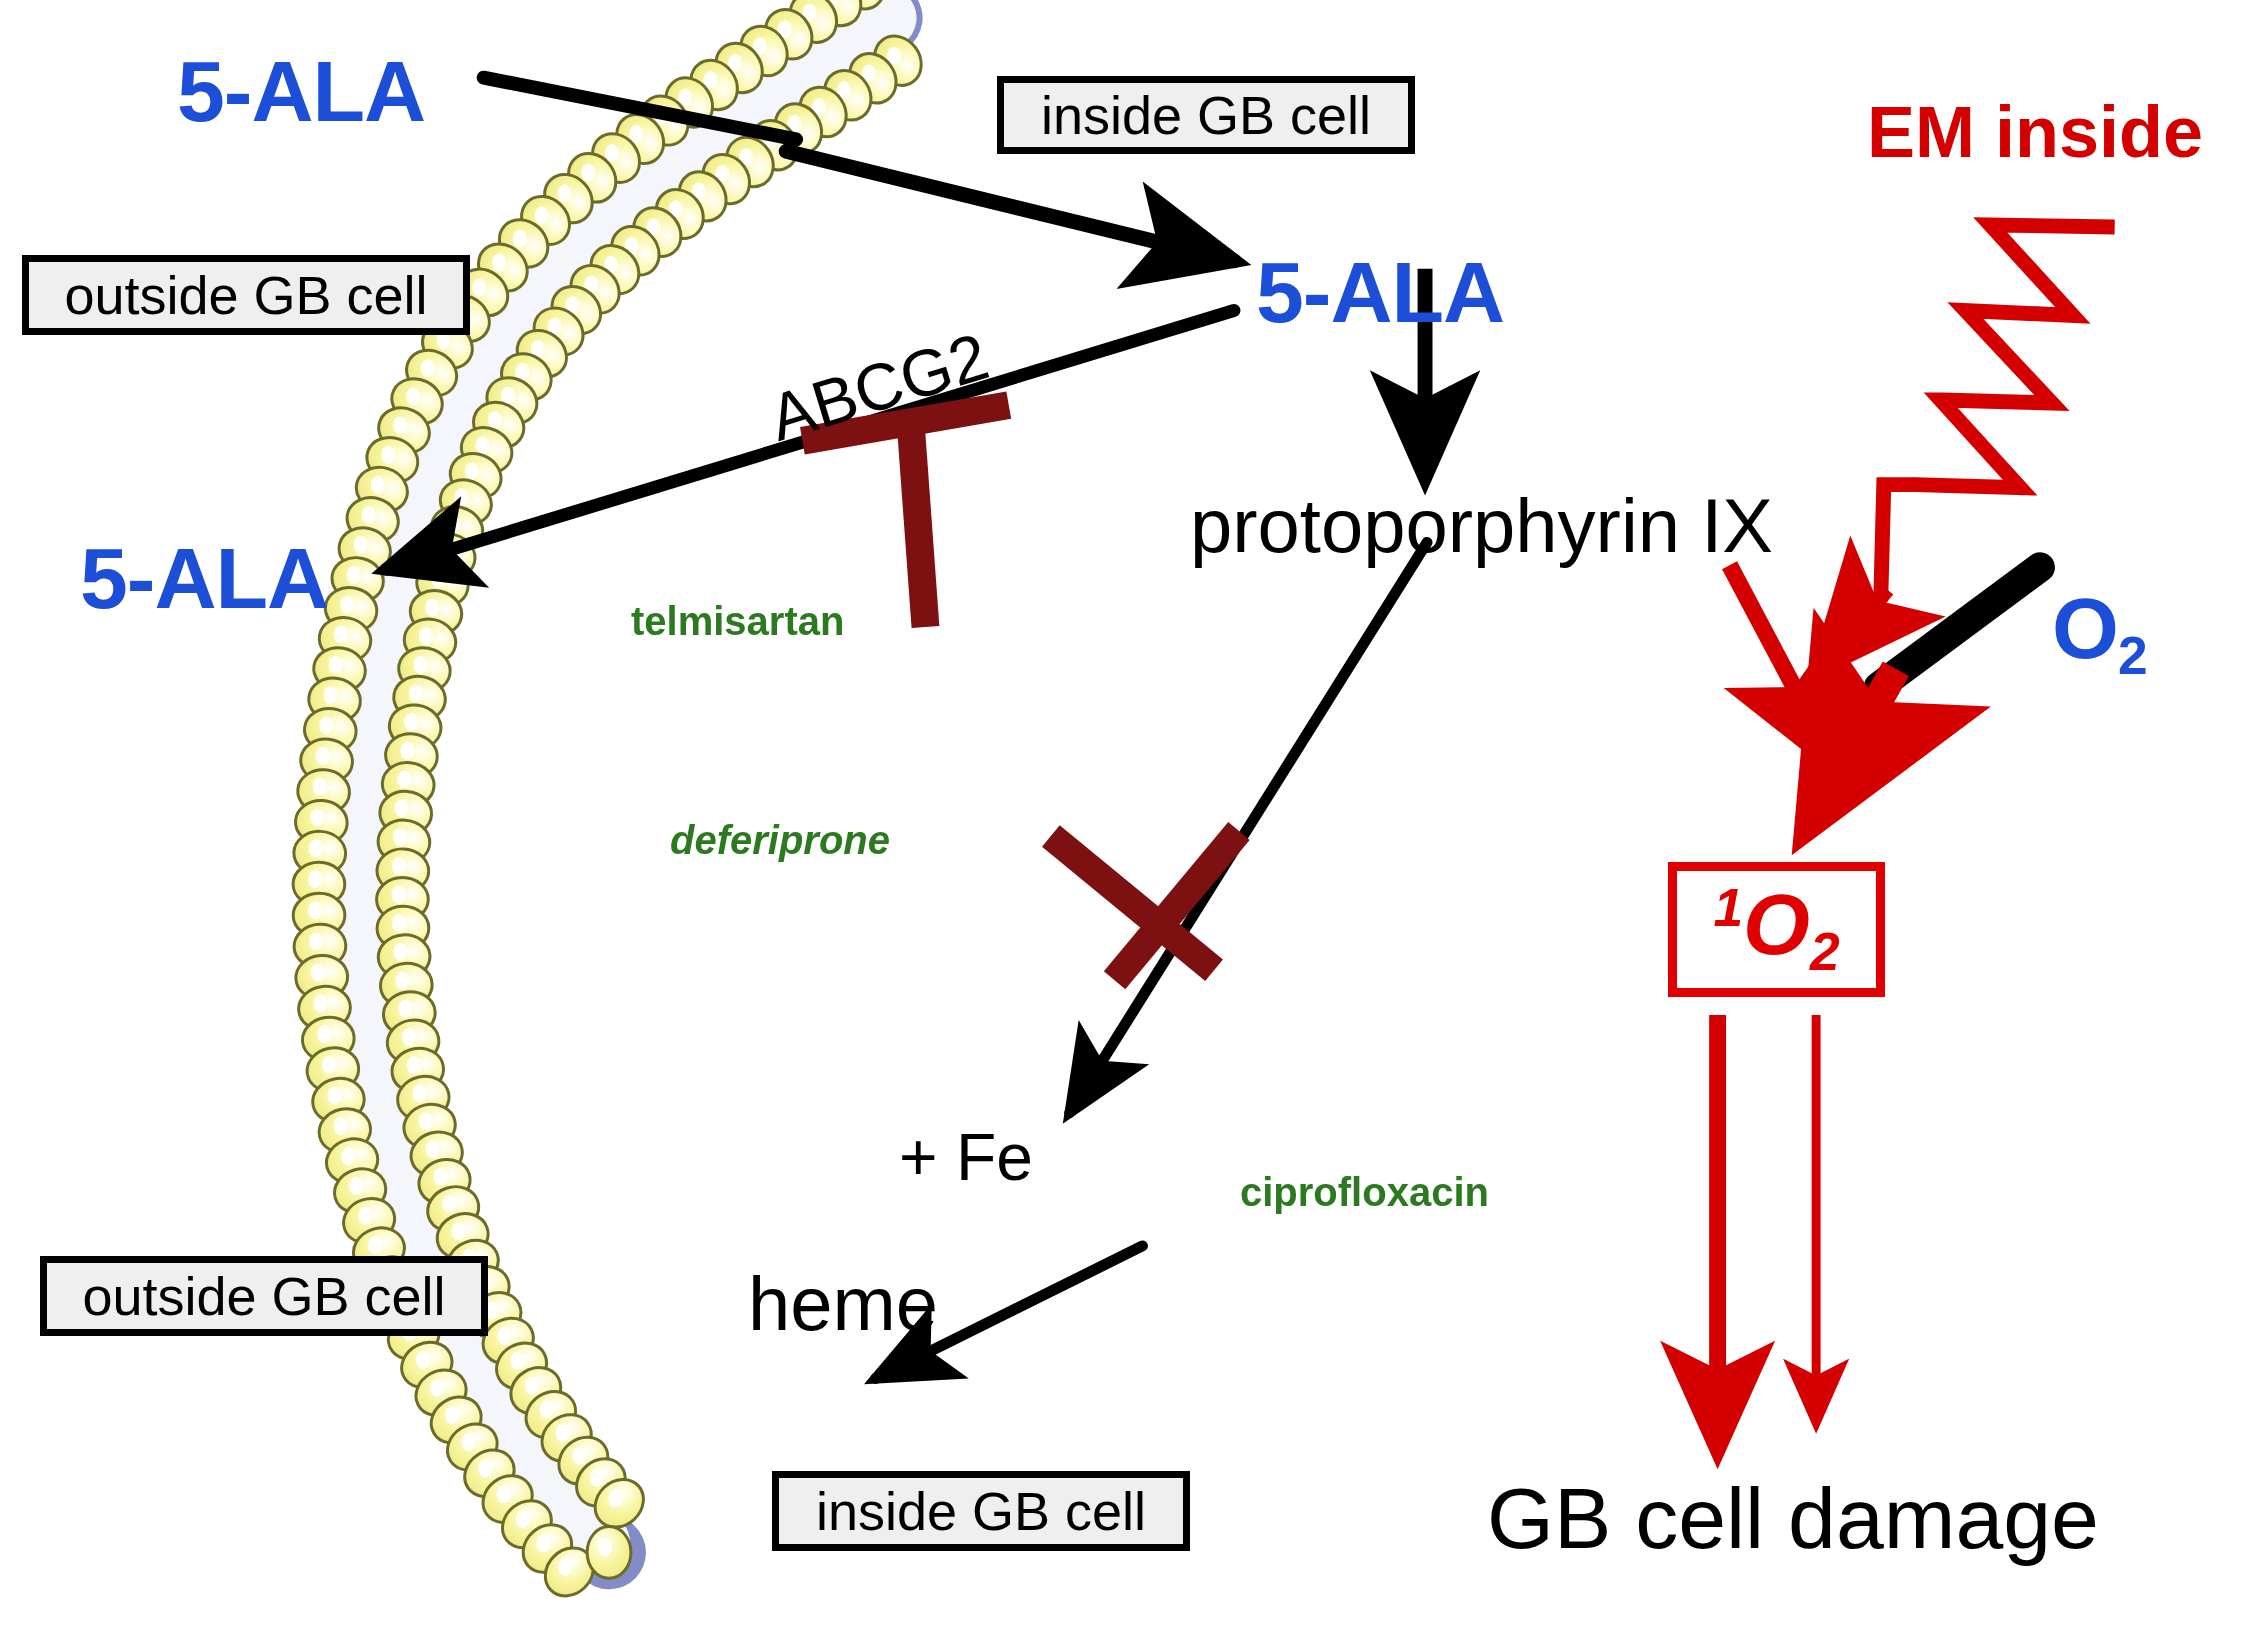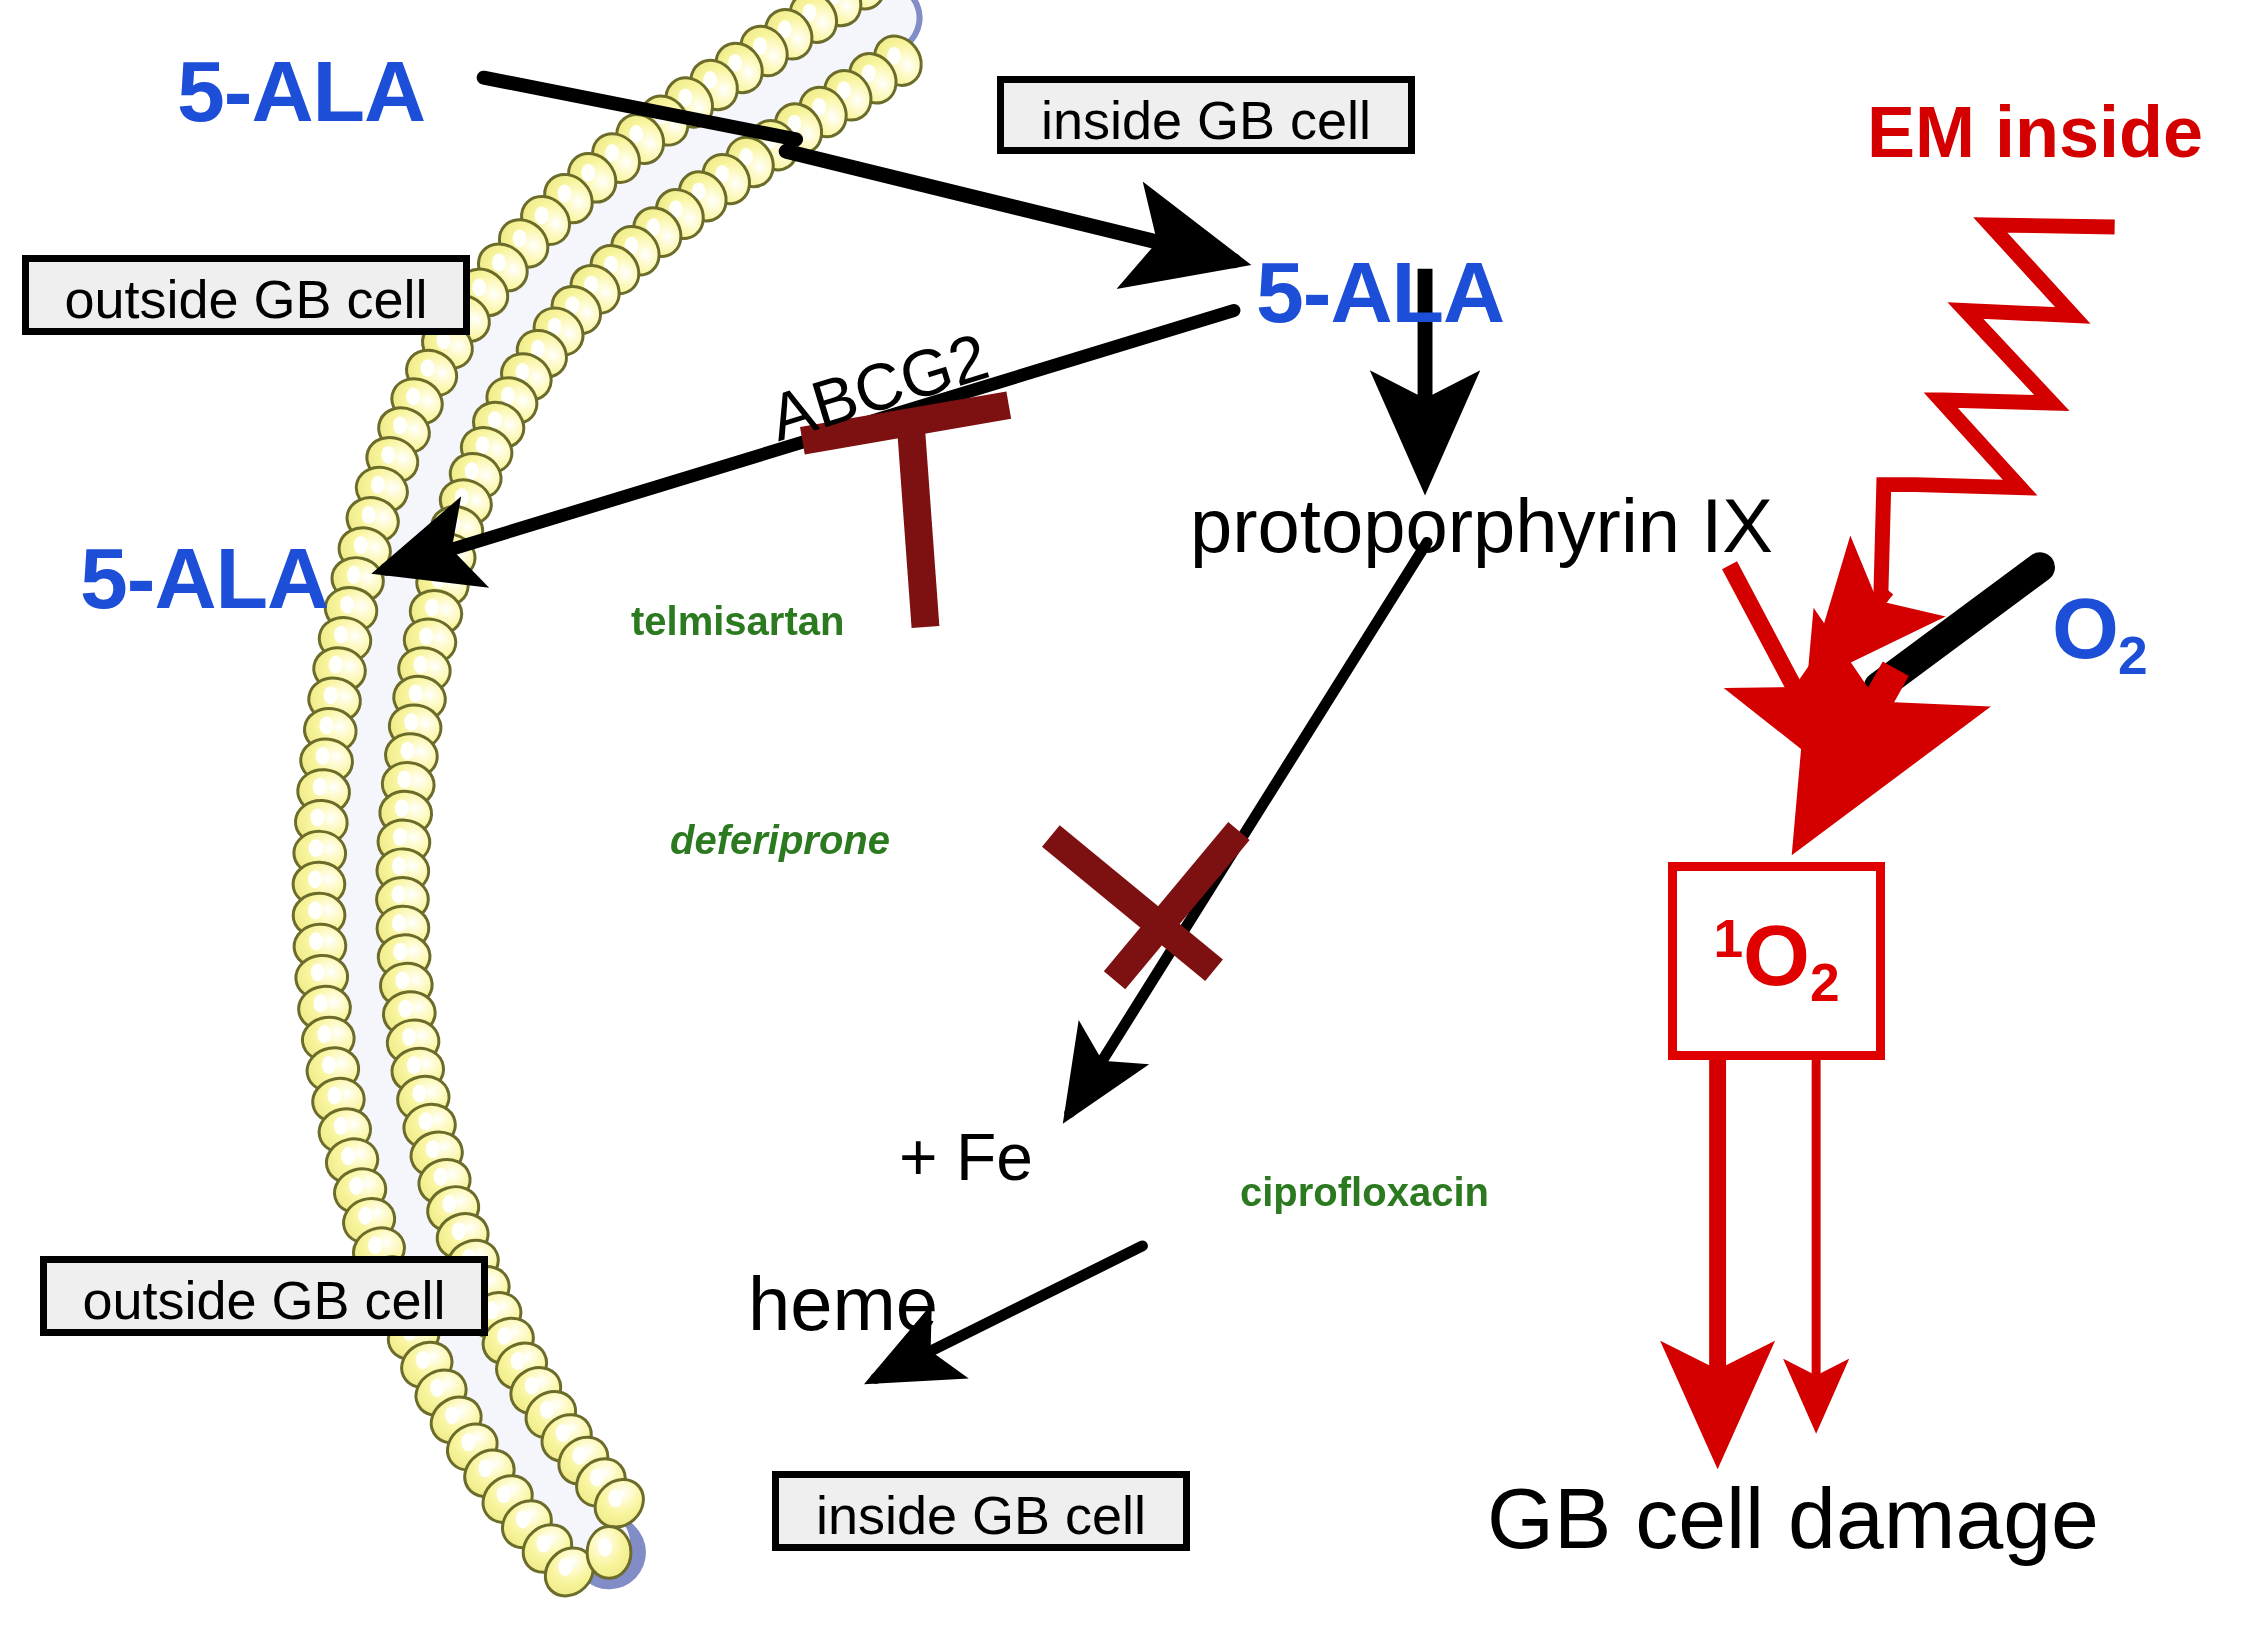--- a/index.html
+++ b/index.html
@@ -12,21 +12,21 @@
 
   .lbl{position:absolute;white-space:nowrap;line-height:1;}
 
   
   .compartment{
     position:absolute;
     background:#efefef;
     border:7px solid #000000;
     font-size:54px;
     color:#000;
-    display:flex;align-items:flex-start;justify-content:center;
+    display:flex;align-items:center;justify-content:center;
     padding:10px 22px;
     box-sizing:border-box;
     line-height:1;
   }
 
   
   .species-bold{font-size:86px;font-weight:bold;color:#1d4ed8;letter-spacing:-1px;}
   
   .species{font-size:66px;font-weight:normal;color:#000;}
   .species-lg{font-size:76px;font-weight:normal;color:#000;}
@@ -419,21 +419,21 @@
   <div class="lbl transporter" style="left:762px;top:388px;transform:rotate(-17deg);">ABCG2</div>
 
   <div class="lbl red-bold" style="left:1867px;top:96px;">EM inside</div>
 
   <div class="lbl drug" style="left:631px;top:601px;">telmisartan</div>
 
   <div class="lbl drug" style="left:670px;top:820px;font-style:italic;">deferiprone</div>
 
   <div class="lbl drug" style="left:1240px;top:1172px;">ciprofloxacin</div>
 
-  <div id="singlet-box" style="left:1668px;top:862px;width:217px;height:198px;">
+  <div id="singlet-box" style="left:1668px;top:862px;width:217px;height:135px;font-style:italic;">
     <div class="so-text">
       <span class="sup">1</span><span>O</span><span class="sub">2</span>
     </div>
   </div>
 
   <div class="lbl species-lg" style="left:1487px;top:1475px;font-size:86px;">GB cell damage</div>
 
 </div>
 
 

